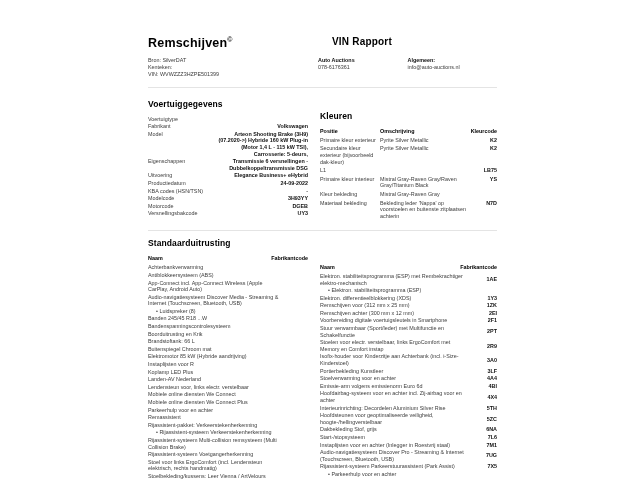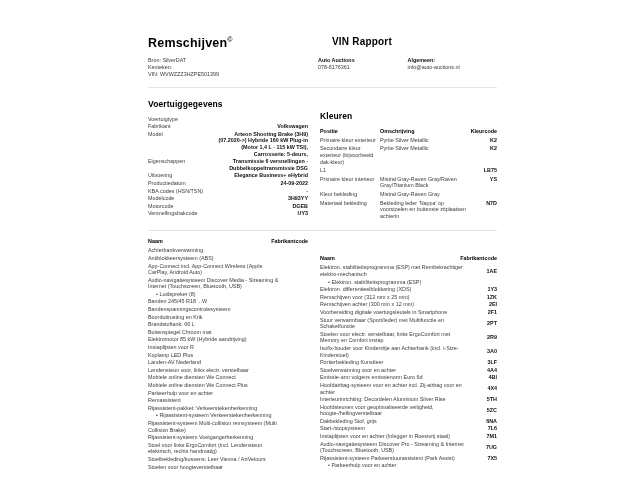--- a/index.html
+++ b/index.html
@@ -188,20 +188,21 @@
             </div>
           </div>
       </div>
     </div>
   </div>
 
   <hr class="div">
 
   <div class="cols">
     <div class="col-left">
+      <h2 class="section-title">Standaarduitrusting</h2>
       <div class="ehead">
         <div class="ename-h">Naam</div>
         <div class="ecode-h">Fabrikantcode</div>
       </div>
       <div>
 
           <div class="eitem">
             <div class="ename">Achterbankverwarming</div>
             <div class="ecode"></div>
           </div>

